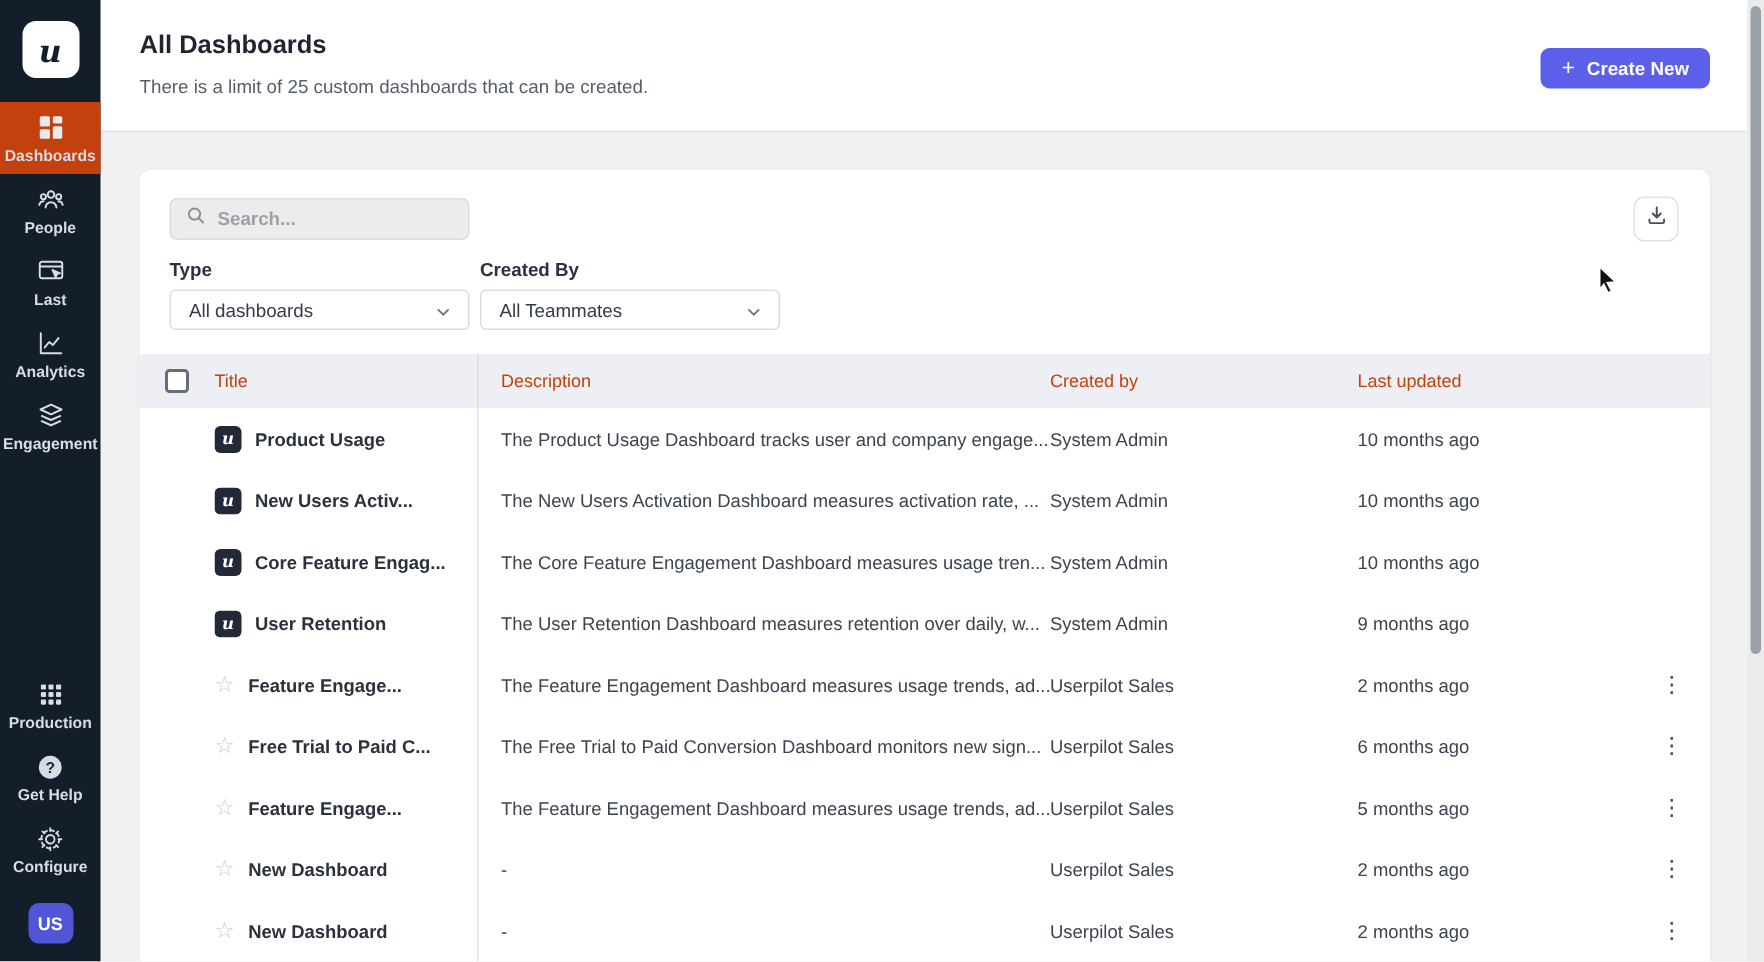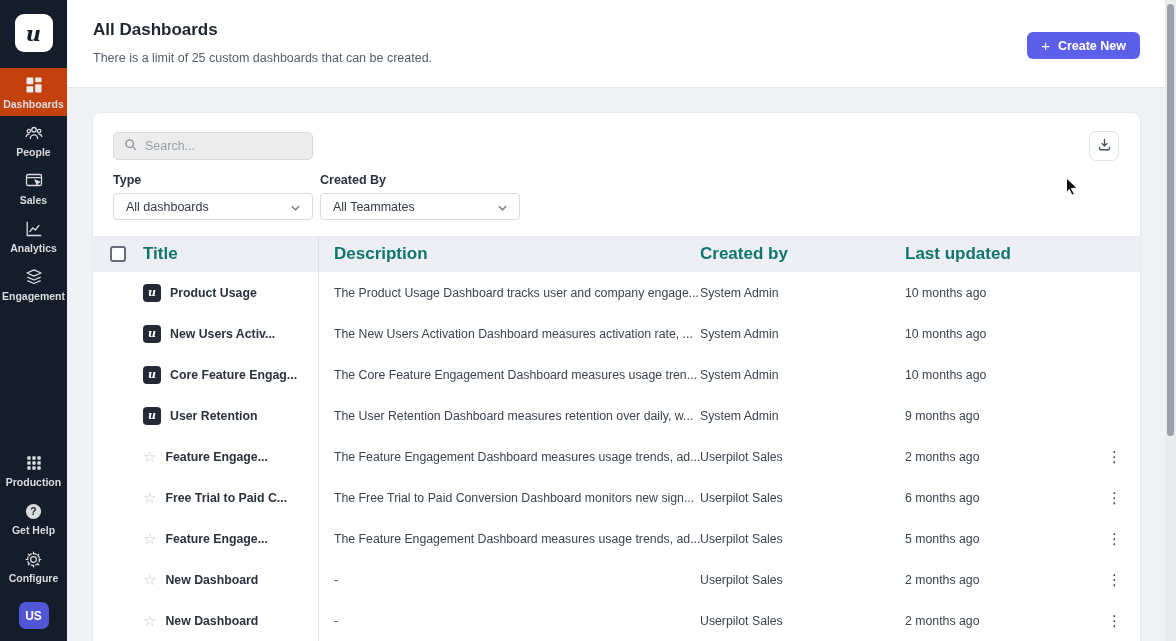--- a/index.html
+++ b/index.html
@@ -57,21 +57,21 @@
     position:absolute; left:93px; top:113px; width:1047px; height:528px;
     background:#fff; border-radius:8px 8px 0 0; box-shadow:0 0 0 1px rgba(20,29,42,0.03);
   }
   .search-box {
     position:absolute; left:20px; top:19px; width:200px; height:28px;
     background:#ececec; border:1px solid #dbdbdb; border-radius:5px;
     display:flex; align-items:center; padding:0 10px; gap:8px;
   }
   .search-box input {
     border:none; background:transparent; outline:none; width:100%;
-    font-size:12.5px; color:#3c4450; font-family:inherit;
+    font-size:12.5px; color:#3c4450; font-family:inherit;font-weight:bold;
   }
   .search-box input::placeholder { color:#9aa1aa; }
   .export-btn {
     position:absolute; right:21px; top:18px; width:30px; height:30px;
     background:#fff; border:1px solid #e0e2e6; border-radius:7px;
     display:flex; align-items:center; justify-content:center; cursor:pointer;
   }
   .filter-label { position:absolute; top:60px; font-size:12.5px; font-weight:700; color:#2a3240; }
   .lbl-type { left:20px; } .lbl-created { left:227px; }
   .select {
@@ -82,21 +82,21 @@
   }
   .sel-type { left:20px; } .sel-created { left:227px; }
 
   
   .table { position:absolute; left:0; top:123px; width:1047px; }
   .trow {
     display:grid; grid-template-columns:50px 175px 382px 205px 198px 37px;
     align-items:center; height:41px;
   }
   .thead { height:36px; background:#edeff4; }
-  .thead .cell { font-size:17px; color:#0f766e; font-weight:700; }
+  .thead .cell { font-size:12px; color:#c2410c; font-weight:400; }
   .cell { font-size:12.3px; color:#3c4450; white-space:nowrap; overflow:hidden; }
   .c-check { padding-left:17px; }
   .checkbox {
     width:16px; height:16px; background:#fff; border:2px solid #676e7a;
     border-radius:3px; cursor:pointer;
   }
   .c-desc { border-left:1px solid #e2e4e8; padding-left:15px; align-self:stretch; display:flex; align-items:center; }
   .thead .c-desc { border-left-color:#dcdee4; }
   .c-title { display:flex; align-items:center; gap:9px; font-weight:700; color:#2b323d; cursor:pointer; }
   .ubadge {
@@ -147,21 +147,21 @@
   </div>
 
   <div class="nav-item">
     <span class="nicon">
           <svg width="20" height="20" viewBox="0 0 20 20" fill="none" stroke="#d9dce1" stroke-width="1.3" stroke-linejoin="round">
             <rect x="2.5" y="3.5" width="15" height="11" rx="1.5"></rect>
             <path d="M2.5 6.6h15"></path>
             <path d="M10.8 8.8l2.3 5.2 1-2.1 2.1-.8z" fill="#d9dce1" stroke-width="1"></path>
           </svg>
         </span>
-    <span class="nlabel">Sales</span>
+    <span class="nlabel">Last</span>
   </div>
 
   <div class="nav-item">
     <span class="nicon">
           <svg width="20" height="20" viewBox="0 0 20 20" fill="none" stroke="#d9dce1" stroke-width="1.3" stroke-linecap="round" stroke-linejoin="round">
             <path d="M3.2 3.2v13.3h13.6"></path>
             <path d="M5.8 12.6l3-3.6 2.5 2 3.7-4.6"></path>
           </svg>
         </span>
     <span class="nlabel">Analytics</span>

